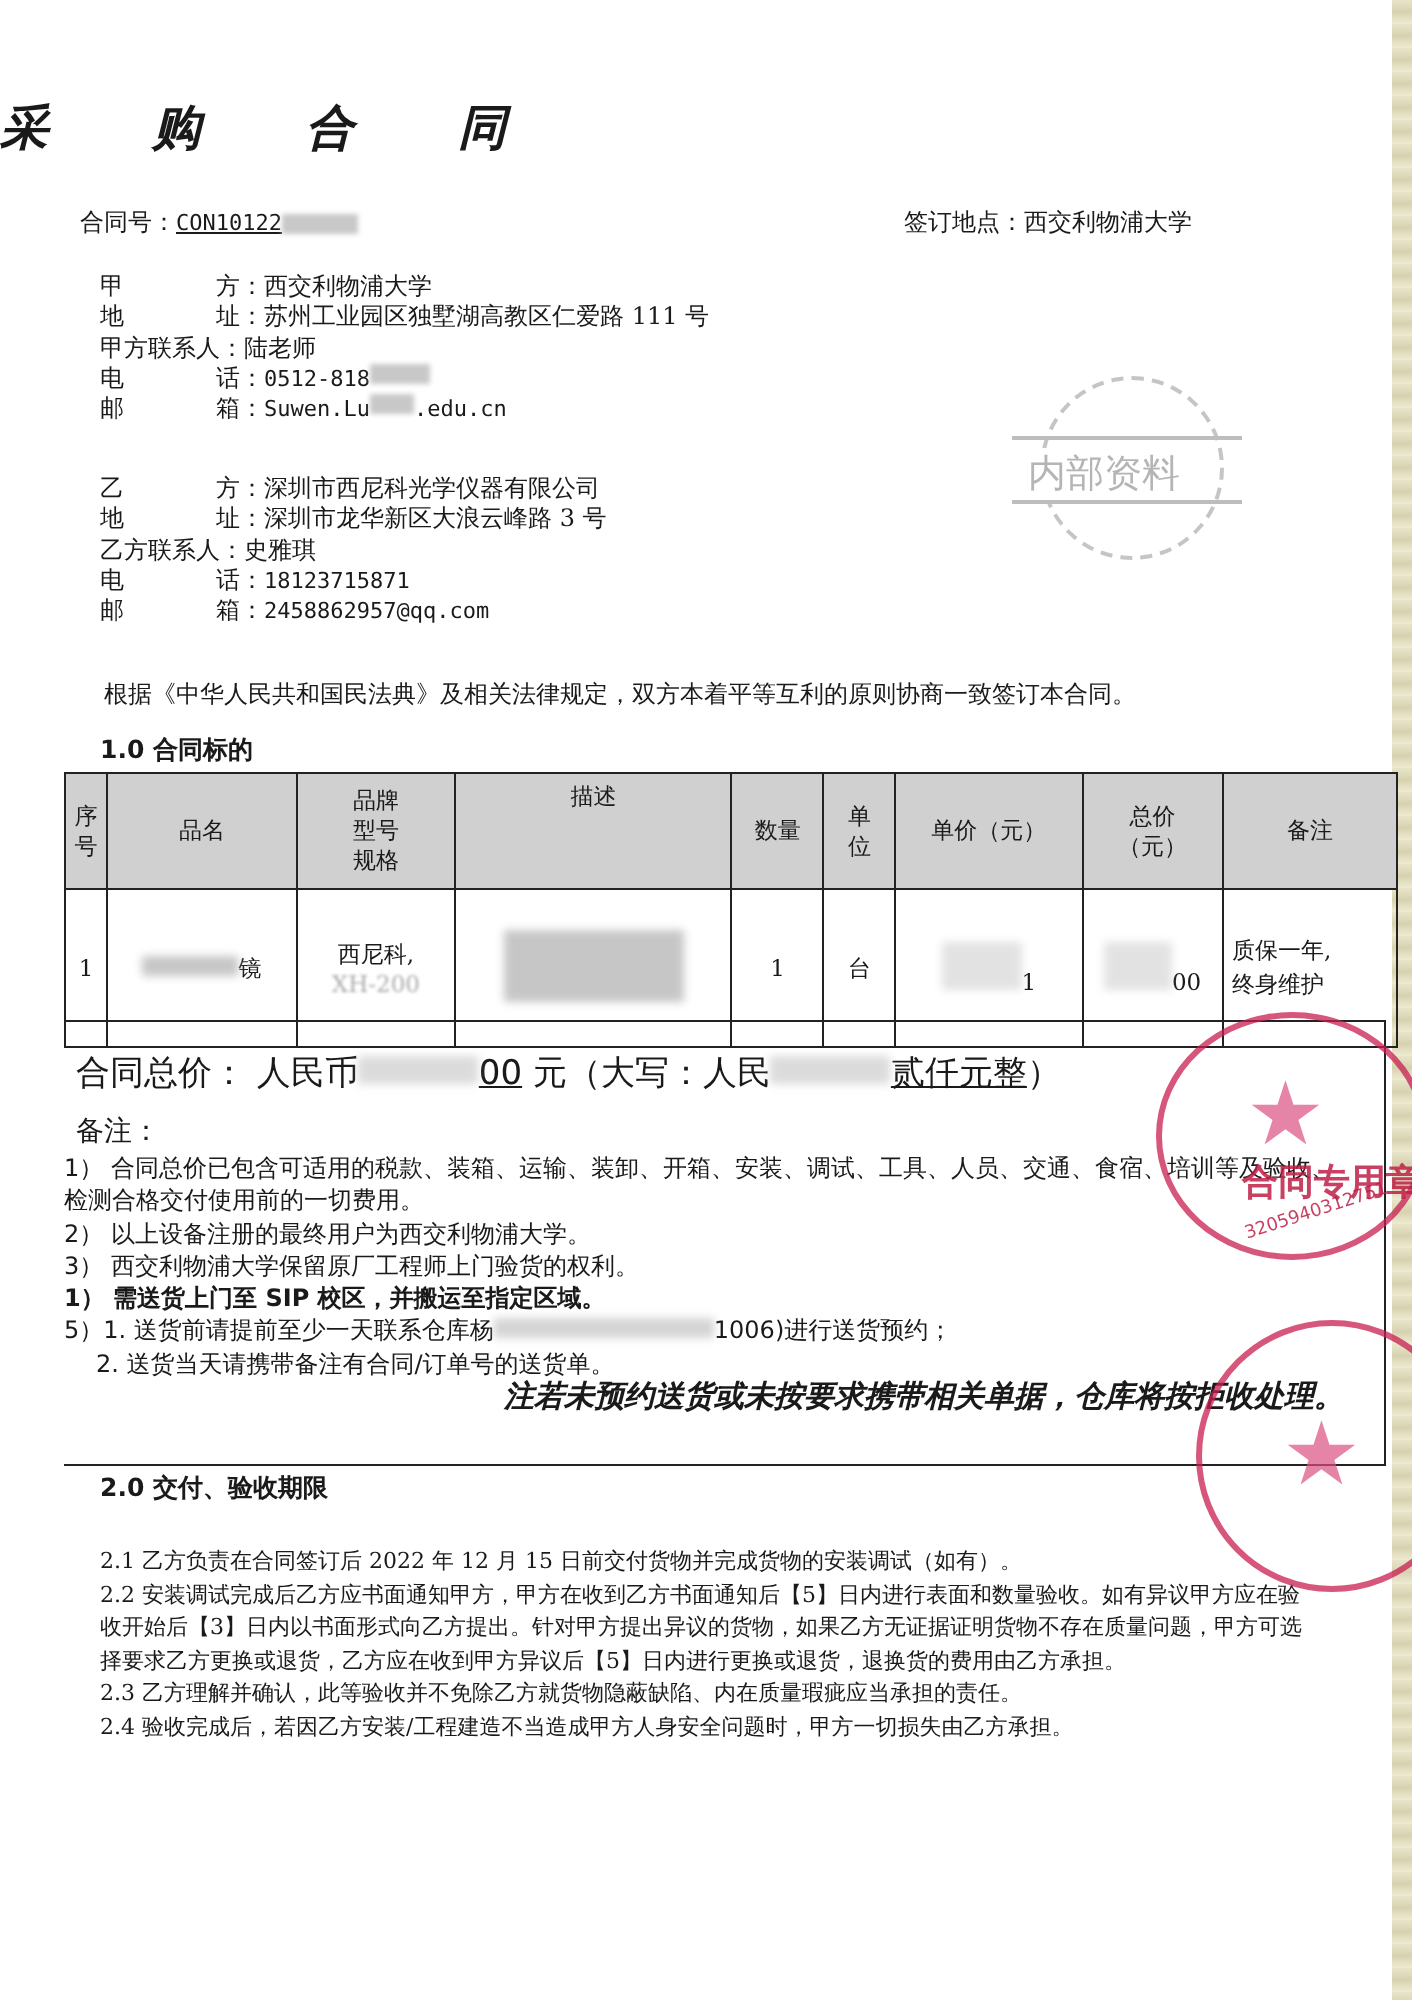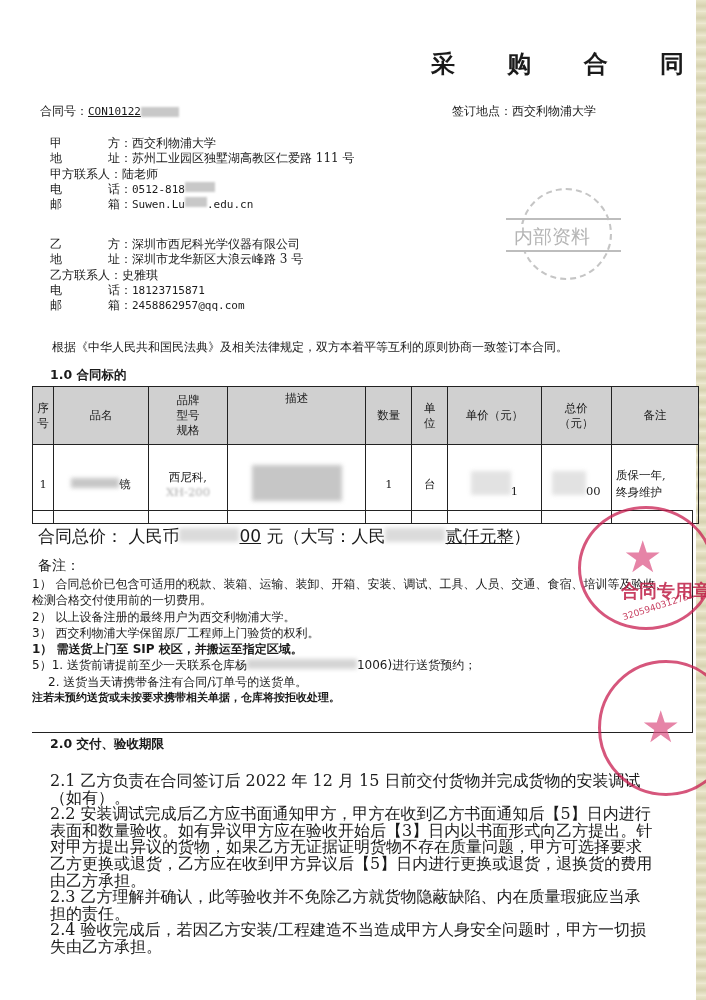--- a/index.html
+++ b/index.html
@@ -9,23 +9,24 @@
     font-family: "DejaVu Serif", "Liberation Serif", serif;
     color: #1a1a1a;
     position: relative;
   }
   .page { position: absolute; left: 0; top: 0; width: 706px; height: 1000px; }
   .right-edge {
     position: absolute; right: 0; top: 0; width: 10px; height: 1000px;
     background: repeating-linear-gradient(180deg, #e8e4c8 0px, #d6d2b0 6px, #efebd4 12px);
   }
   .title {
-    position: absolute; top: 48px; left: 0; width: 706px; text-align: right;
+    position: absolute; top: 48px; left: 0; width: 706px; text-align: left;
     font-size: 24px; font-weight: bold; letter-spacing: 22px;
     font-family: "DejaVu Serif", serif;
+    font-style: italic;
   }
   .abs { position: absolute; white-space: nowrap; }
   .meta { font-size: 12px; }
   .contract-no { left: 40px; top: 103px; }
   .contract-no .val { text-decoration: underline; }
   .blur { display: inline-block; background: #c8c8c8; filter: blur(1.2px); height: 10px; vertical-align: middle; }
   .sign-place { left: 452px; top: 103px; }
 
   .party { left: 50px; font-size: 12px; line-height: 15.3px; }
   .party .row { display: flex; }
@@ -47,25 +48,25 @@
   table.items td { height: 78px; }
   table.items td.remark { text-align: left; padding-left: 4px; line-height: 17px; }
   .blurcell { display: inline-block; background: #b8b8b8; filter: blur(2px); opacity: 0.8; }
 
   .total { left: 38px; top: 525px; font-size: 17px; font-family: "DejaVu Sans", sans-serif; }
   .total .u { text-decoration: underline; }
   .notes-title { left: 38px; top: 557px; font-size: 14px; font-family: "DejaVu Sans", sans-serif; }
   .notes { left: 32px; top: 576px; font-size: 12px; line-height: 16.3px; font-family: "DejaVu Sans", sans-serif; width: 640px; white-space: normal; }
   .notes .n { margin: 0; }
   .notes .bold { font-weight: bold; }
-  .notes .italic { font-weight: bold; font-size: 11px; }
+  .notes .italic { font-style: italic; font-weight: bold; font-size: 15px; text-align: right; }
   .notes .indent { padding-left: 16px; }
 
   .sec2 { left: 50px; top: 736px; }
-  .terms { left: 50px; top: 773px; width: 605px; font-size: 16px; line-height: 16.6px; white-space: normal; font-family: "DejaVu Serif", serif; }
+  .terms { left: 50px; top: 773px; width: 605px; font-size: 11px; line-height: 16.6px; white-space: normal; font-family: "DejaVu Serif", serif; }
   .terms p { margin: 0; }
 
   .box-line-v { position: absolute; left: 692px; top: 510px; width: 1px; height: 222px; background: #222; }
   .box-line-h1 { position: absolute; left: 32px; top: 510px; width: 661px; height: 1px; background: #222; }
   .box-line-h2 { position: absolute; left: 32px; top: 732px; width: 661px; height: 1px; background: #222; }
 
   .stamp { position: absolute; border-radius: 50%; border: 3px solid rgba(200, 30, 80, 0.75); }
   .stamp1 { left: 578px; top: 506px; width: 130px; height: 118px; }
   .stamp2 { left: 598px; top: 660px; width: 130px; height: 130px; }
   .stamp-star { position: absolute; color: rgba(220, 80, 130, 0.7); font-size: 44px; }

